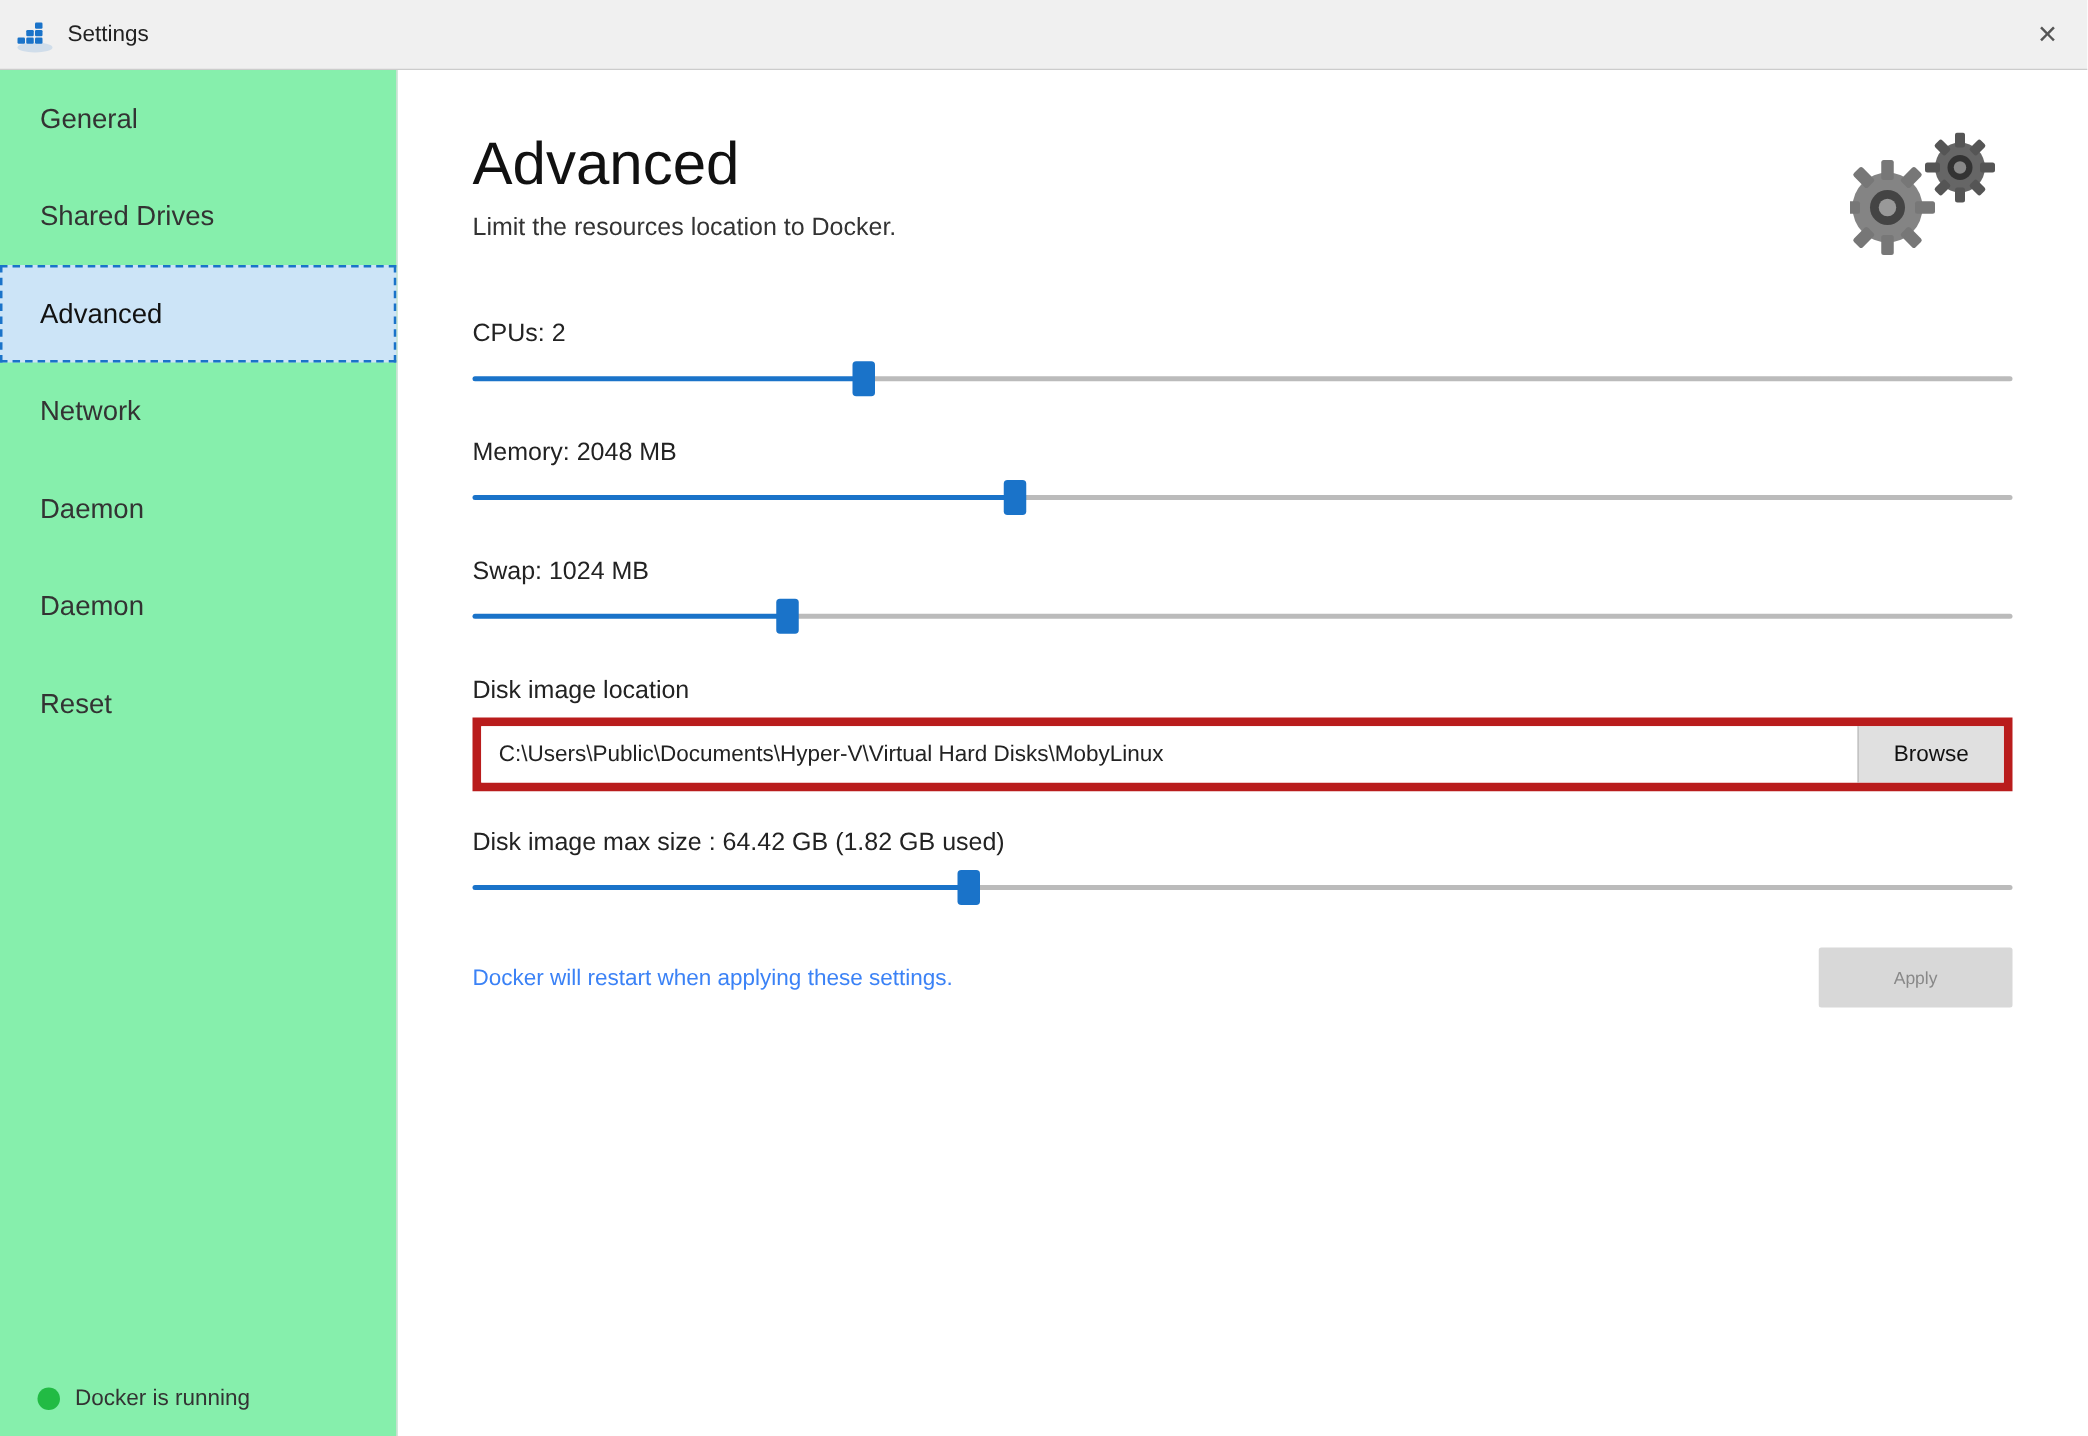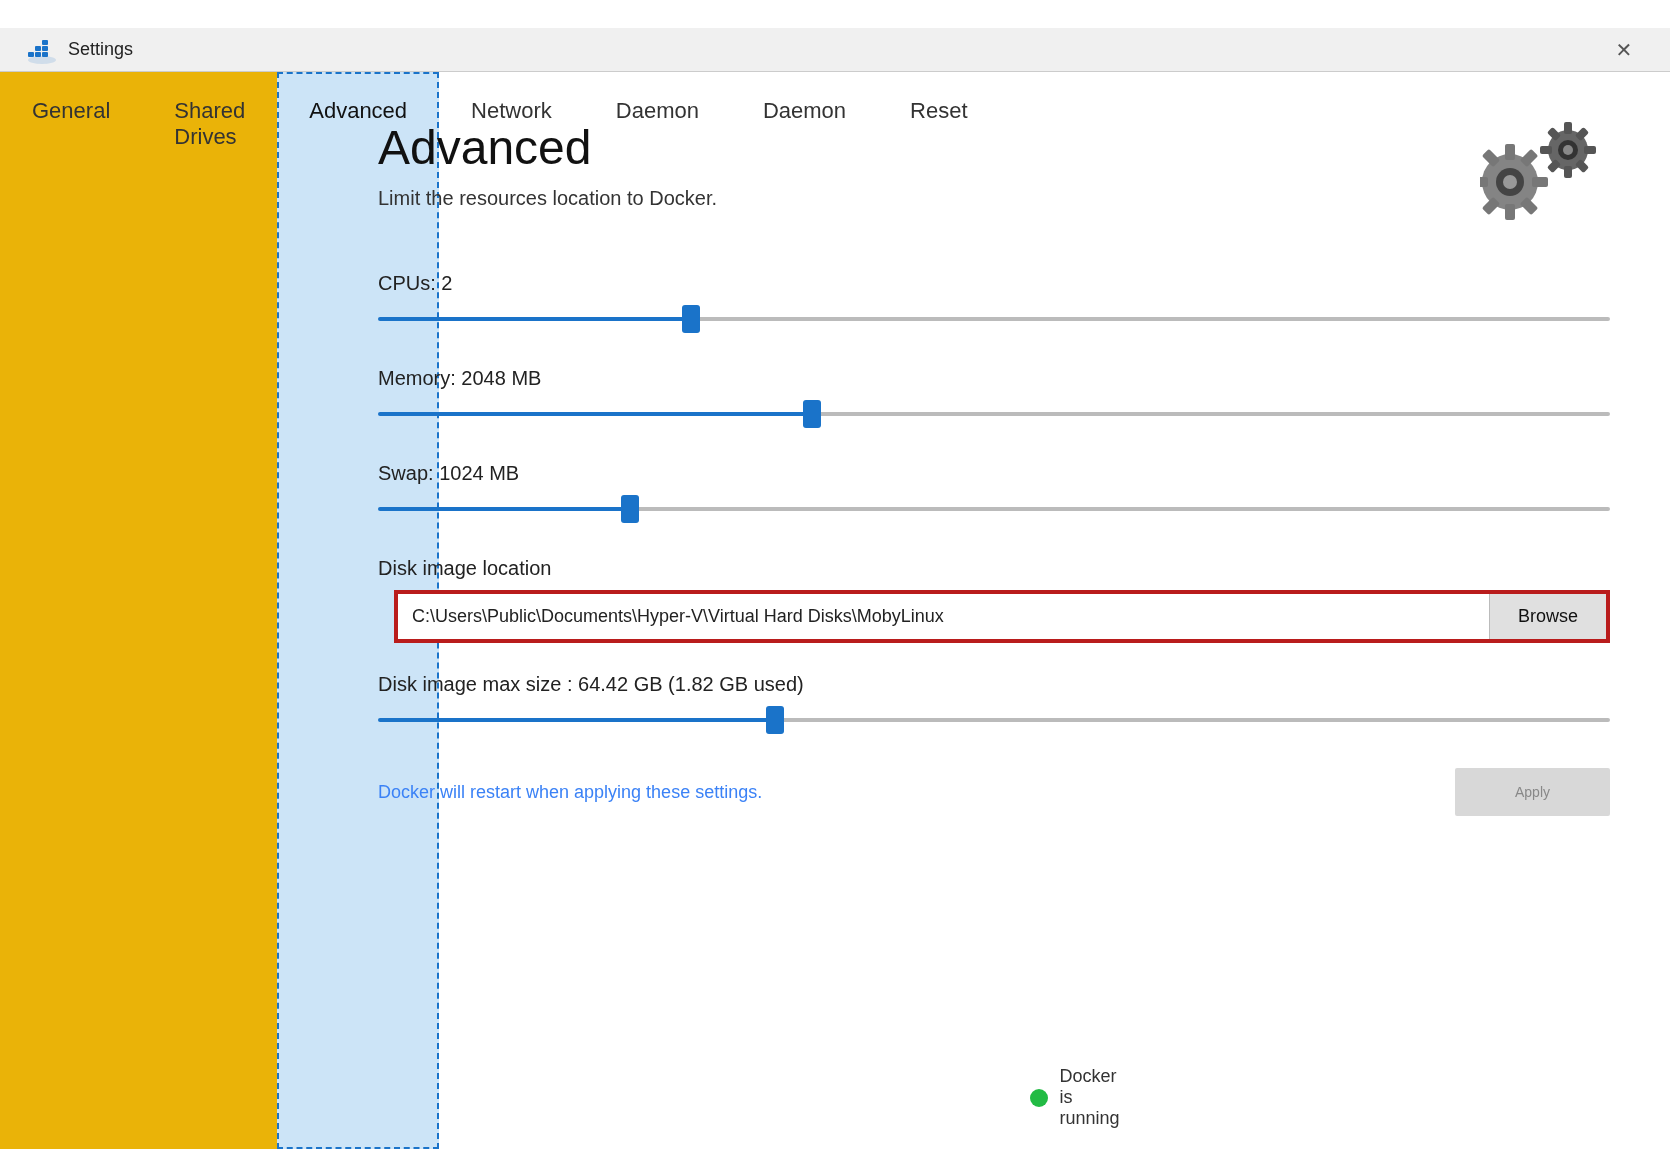--- a/index.html
+++ b/index.html
@@ -12,24 +12,23 @@
       display: flex;
       flex-direction: column;
     }
 
     
     .titlebar {
       display: flex;
       align-items: center;
       background: #f0f0f0;
       border-bottom: 1px solid #ccc;
-      padding: 0 26px;
-      height: 44px;
-      flex-shrink: 0;
-      margin-top: 28px;
+      padding: 0 12px;
+      height: 56px;
+      flex-shrink: 0;
     }
     .titlebar-icon {
       width: 32px;
       height: 32px;
       margin-right: 10px;
       flex-shrink: 0;
     }
     .titlebar-title {
       font-size: 18px;
       color: #222;
@@ -50,24 +49,24 @@
     
     .main-layout {
       display: flex;
       flex: 1;
       overflow: hidden;
     }
 
     
     .sidebar {
       width: 318px;
-      background: #eab308;
+      background: #86efac;
       border-right: 1px solid #ddd;
       display: flex;
-      flex-direction: row;
+      flex-direction: column;
       flex-shrink: 0;
     }
     .sidebar-item {
       padding: 24px 30px;
       font-size: 22px;
       color: #333;
       cursor: pointer;
       border: 2px solid transparent;
     }
     .sidebar-item.active {
@@ -178,22 +177,21 @@
     }
     .disk-location-label {
       font-size: 20px;
       color: #222;
       margin-bottom: 10px;
     }
     .disk-location-row {
       display: flex;
       align-items: center;
       gap: 0;
-      border: 4px solid #b91c1c;
-      margin-left: 16px;
+      border: 7px solid #b91c1c;
     }
     .disk-location-input {
       flex: 1;
       padding: 12px 14px;
       font-size: 18px;
       border: none;
       outline: none;
       background: #fff;
       color: #222;
     }

